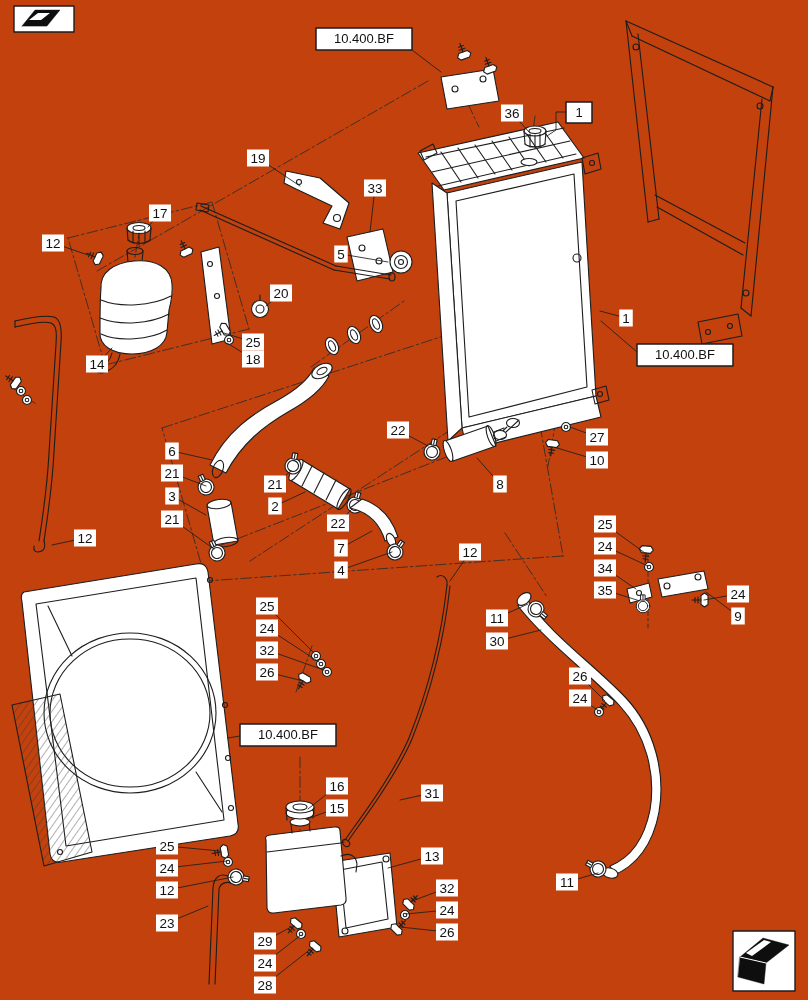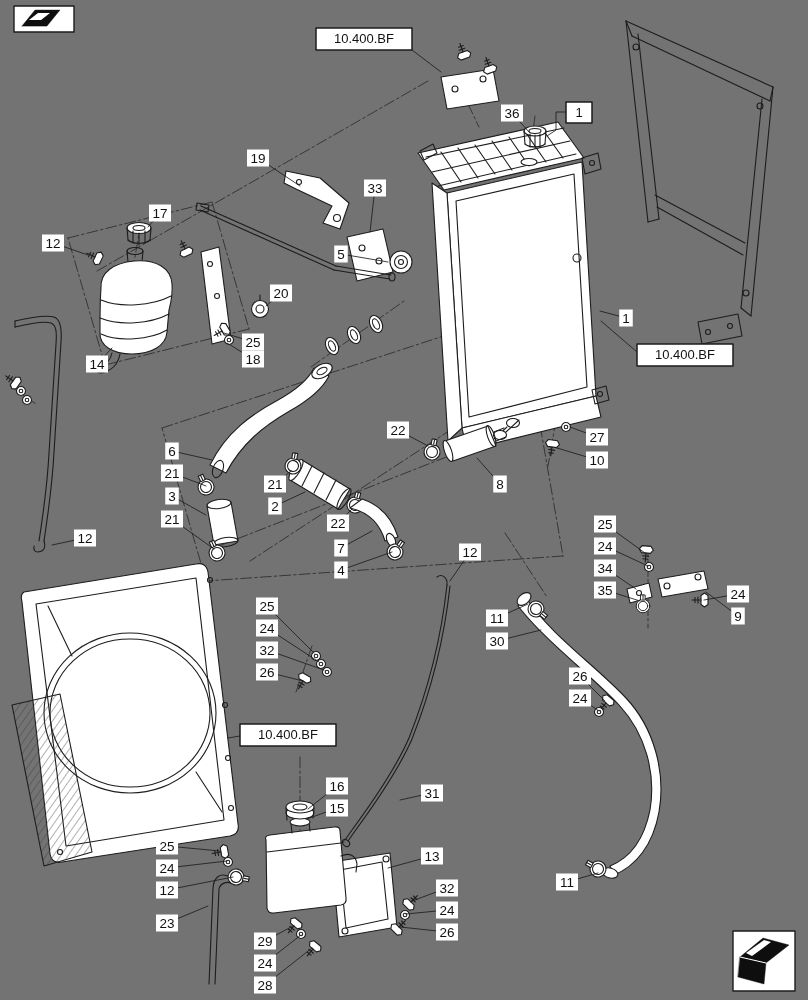--- a/index.html
+++ b/index.html
@@ -1,16 +1,16 @@
 <!DOCTYPE html>
 <html><head>
 <meta charset="utf-8">
 <style>
   html,body{margin:0;padding:0;background:#ffffff;}
-  .stage{position:relative;width:808px;height:1000px;background:#737373;overflow:hidden;
+  .stage{position:relative;width:808px;height:1000px;background:#c2410c;overflow:hidden;
          font-family:"Liberation Sans",sans-serif;}
   .stage svg{position:absolute;left:0;top:0;}
   #diagram path,#diagram line,#diagram polyline,#diagram polygon,
   #diagram circle,#diagram ellipse,#diagram rect{
     fill:none;stroke:#1d1d1d;stroke-width:1.1;stroke-linecap:round;stroke-linejoin:round;}
   #diagram .w{fill:#ffffff;}
   #diagram .wh{fill:#ffffff;stroke:none;}
   #diagram .blk{fill:#0e0e0e;stroke:#0e0e0e;stroke-width:0.4;}
   #diagram .dash{stroke-dasharray:11 3 2.5 3;stroke-width:0.85;stroke:#2c2c2c;}
   #diagram .thin{stroke-width:0.85;}

